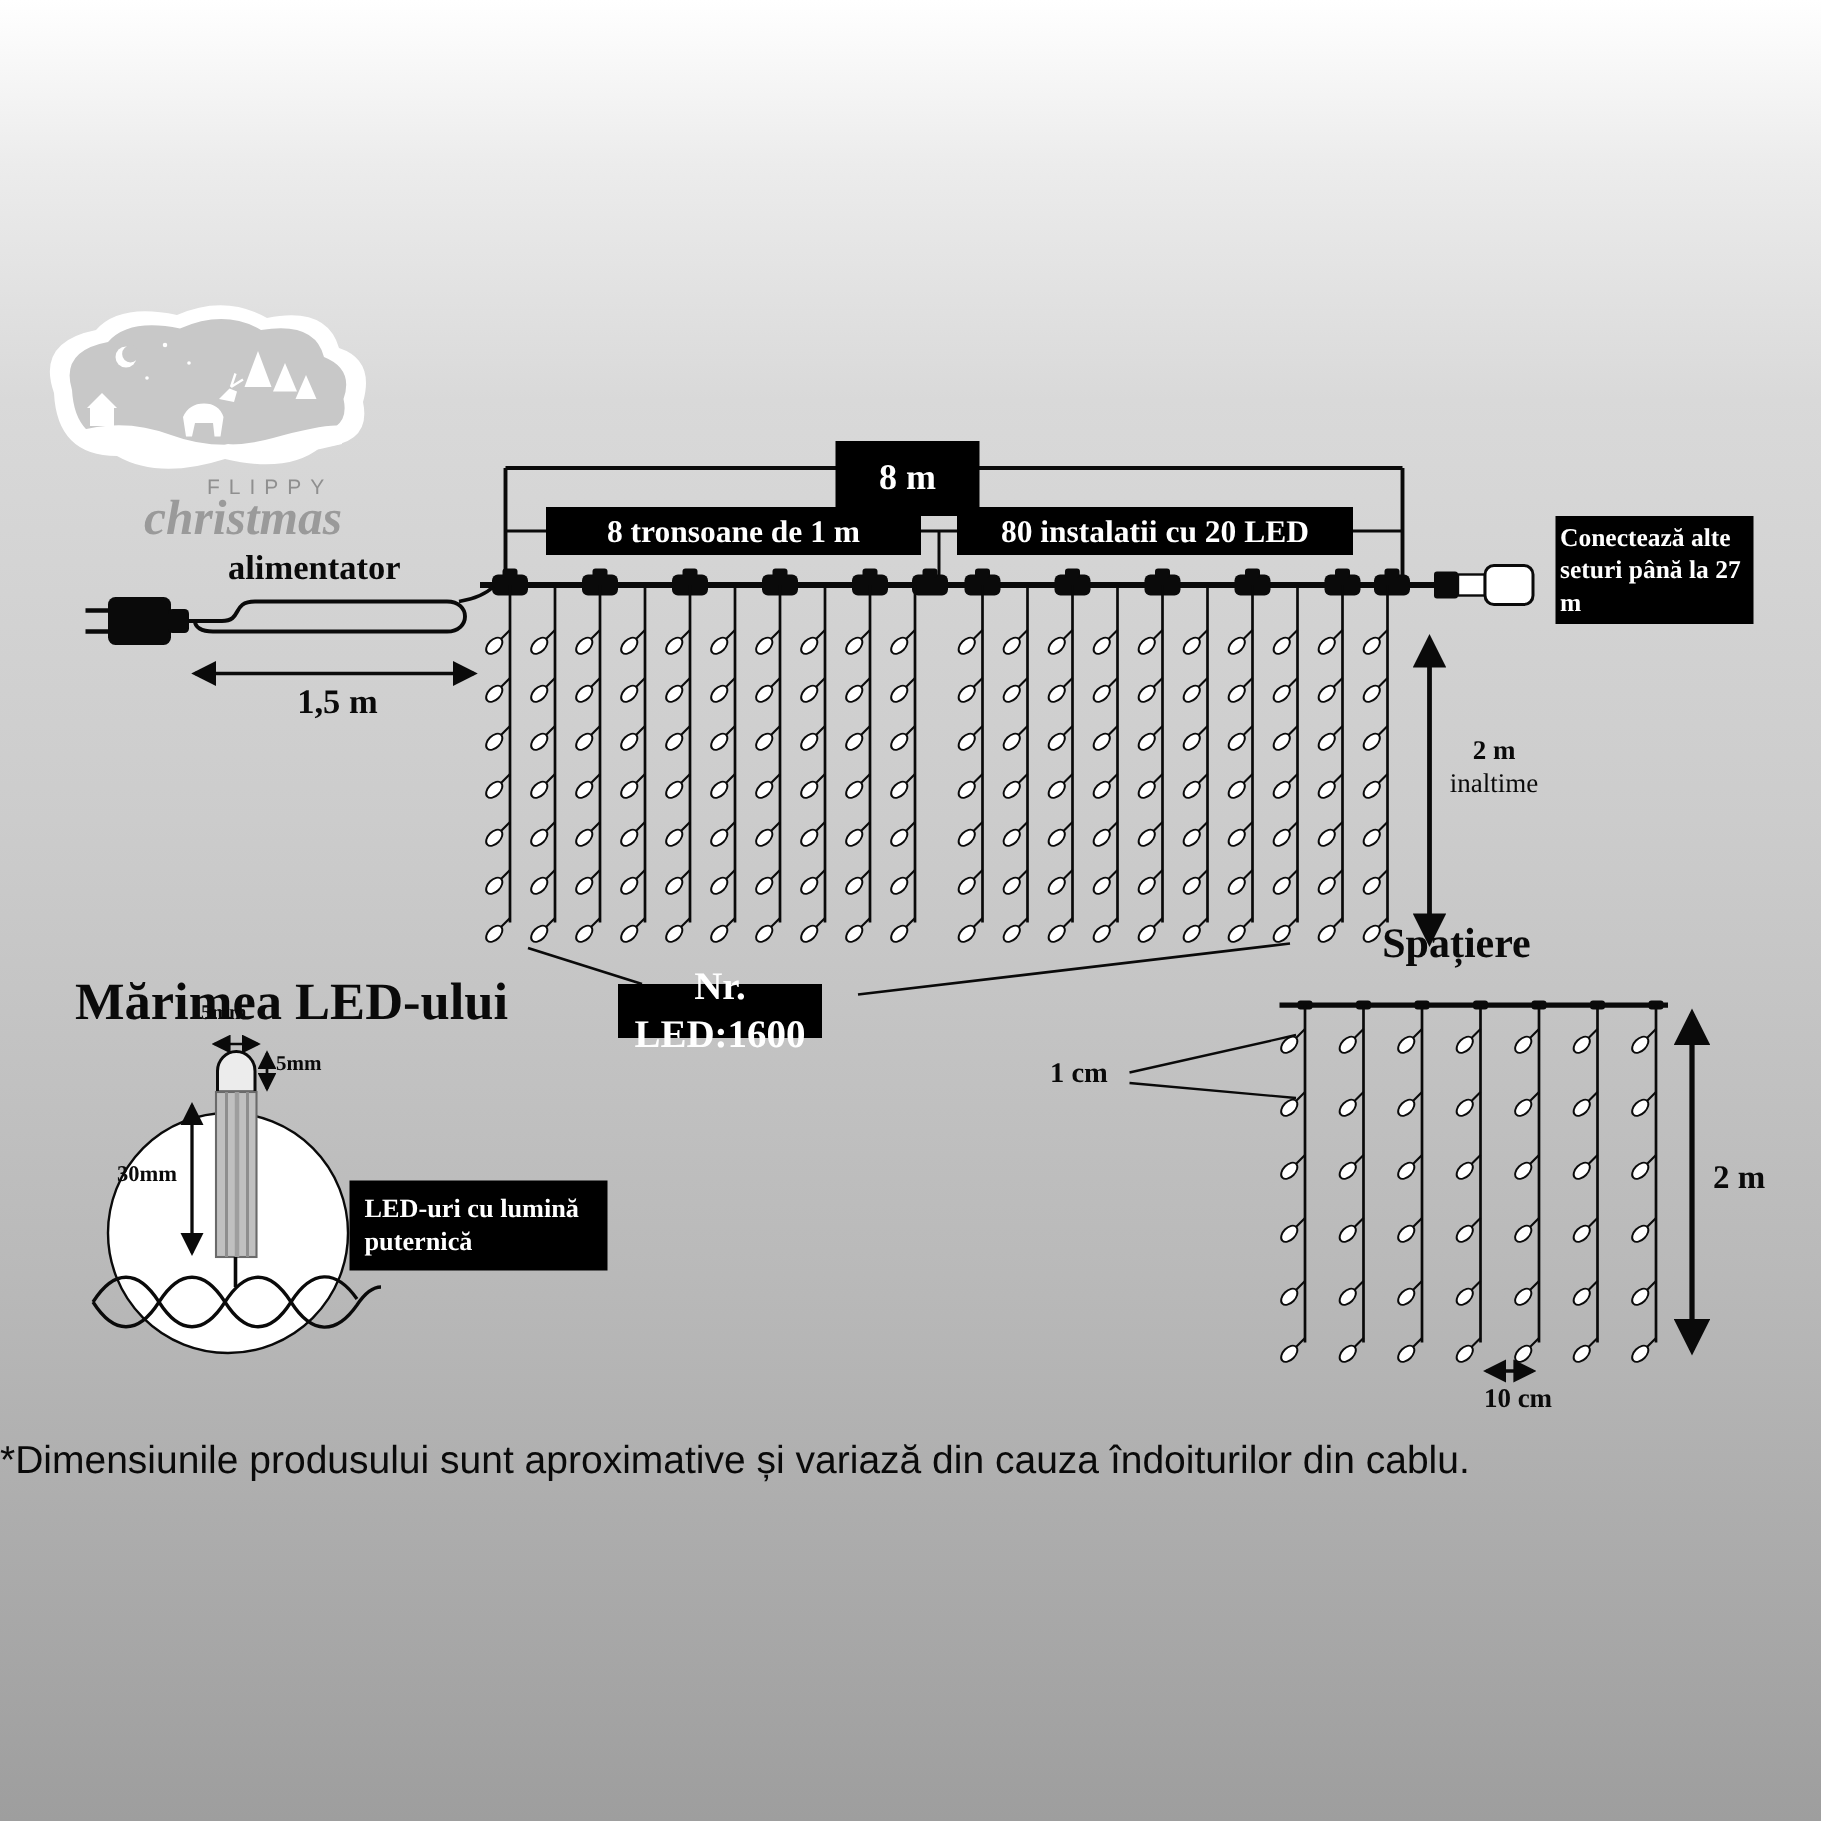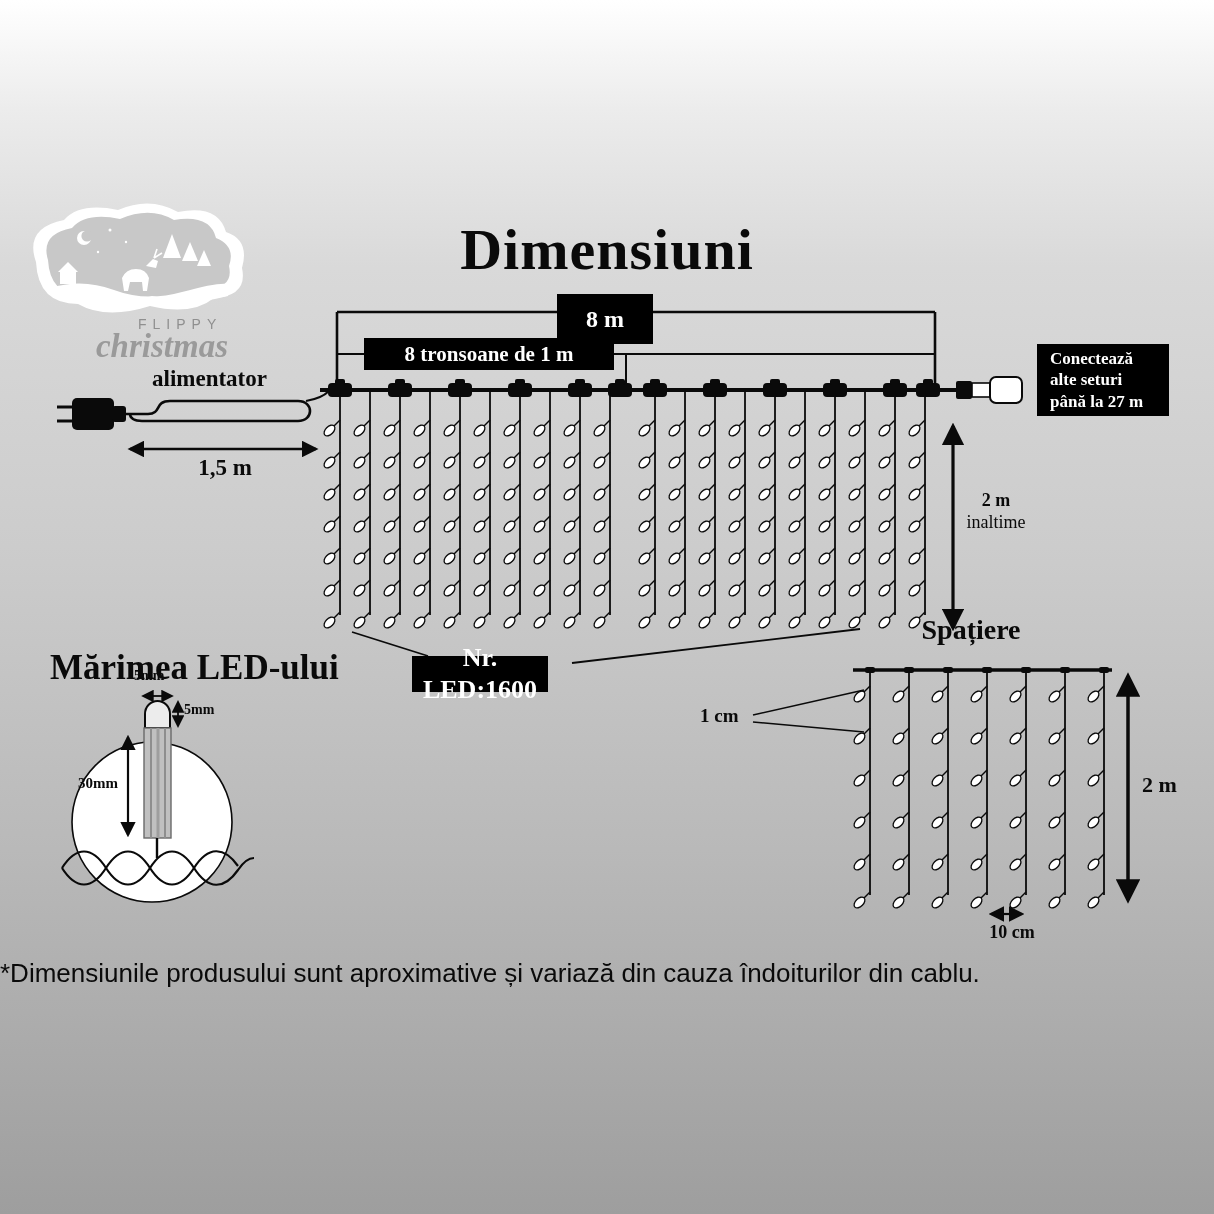--- a/index.html
+++ b/index.html
@@ -192,35 +192,35 @@
       <line x1="178" y1="702" x2="178" y2="726" stroke="#0a0a0a" stroke-width="1.8" marker-start="url(#ah)" marker-end="url(#ah)"></line>
       <line x1="128" y1="737" x2="128" y2="835" stroke="#0a0a0a" stroke-width="2.2" marker-start="url(#ah)" marker-end="url(#ah)"></line>
     </g>
 
     <g fill="none" stroke="#0a0a0a" stroke-width="2.2">
       <path d="M62 868 C 76 846 92 846 106 868 C 120 890 136 890 150 868 C 164 846 180 846 194 868 C 208 890 224 890 238 870 C 244 861 250 858 254 858"></path>
       <path d="M62 868 C 76 890 92 890 106 868 C 120 846 136 846 150 868 C 164 890 180 890 194 868 C 208 846 224 846 238 866"></path>
     </g>
   </svg>
 
-  <div class="title">Dimensiuni</div>
 
   <div class="brand-top">FLIPPY</div>
   <div class="brand-script">christmas</div>
 
   <div class="bbox" style="left:557px;top:294px;width:96px;height:50px;font-size:24px">8 m</div>
 
   <div class="bbox" style="left:364px;top:338px;width:250px;height:32px;font-size:21px">8 tronsoane de 1 m</div>
 
+  <div class="bbox" style="left:638px;top:338px;width:264px;height:32px;font-size:21px">80 instalatii cu 20 LED</div>
 
   <div class="lbl" style="left:152px;top:366px;font-size:23px">alimentator</div>
 
   <div class="lbl" style="left:175px;top:455px;width:100px;text-align:center;font-size:23px">1,5 m</div>
 
-  <div class="bbox left" style="left:1037px;top:344px;width:132px;height:72px;font-size:17px;padding:6px 13px">Conectează alte seturi până la 27 m</div>
+  <div class="bbox left" style="left:1037px;top:344px;width:132px;height:72px;font-size:17px;padding:6px 3px">Conectează alte seturi până la 27 m</div>
 
   <div class="lbl two-line" style="left:958px;top:490px;width:76px;font-size:18px;font-weight:bold">
     <div>2 m</div>
     <div style="font-weight:normal">inaltime</div>
   </div>
 
   <div class="bbox" style="left:412px;top:656px;width:136px;height:36px;font-size:26px">Nr. LED:1600</div>
 
   <div class="lbl" style="left:906px;top:614px;width:130px;text-align:center;font-size:28px">Spațiere</div>
 
@@ -231,16 +231,17 @@
   <div class="lbl" style="left:972px;top:922px;width:80px;text-align:center;font-size:18px">10 cm</div>
 
   <div class="lbl" style="left:50px;top:648px;font-size:35px">Mărimea LED-ului</div>
 
   <div class="lbl" style="left:134px;top:668px;font-size:14px">5mm</div>
 
   <div class="lbl" style="left:184px;top:702px;font-size:14px">5mm</div>
 
   <div class="lbl" style="left:78px;top:775px;font-size:15px">30mm</div>
 
+  <div class="bbox left" style="left:233px;top:787px;width:172px;height:60px;font-size:17.5px;padding:6px 10px">LED-uri cu lumină puternică</div>
 
   <div class="footnote">*Dimensiunile produsului sunt aproximative și variază din cauza îndoiturilor din cablu.</div>
 
 </div>
 
 </body></html>

